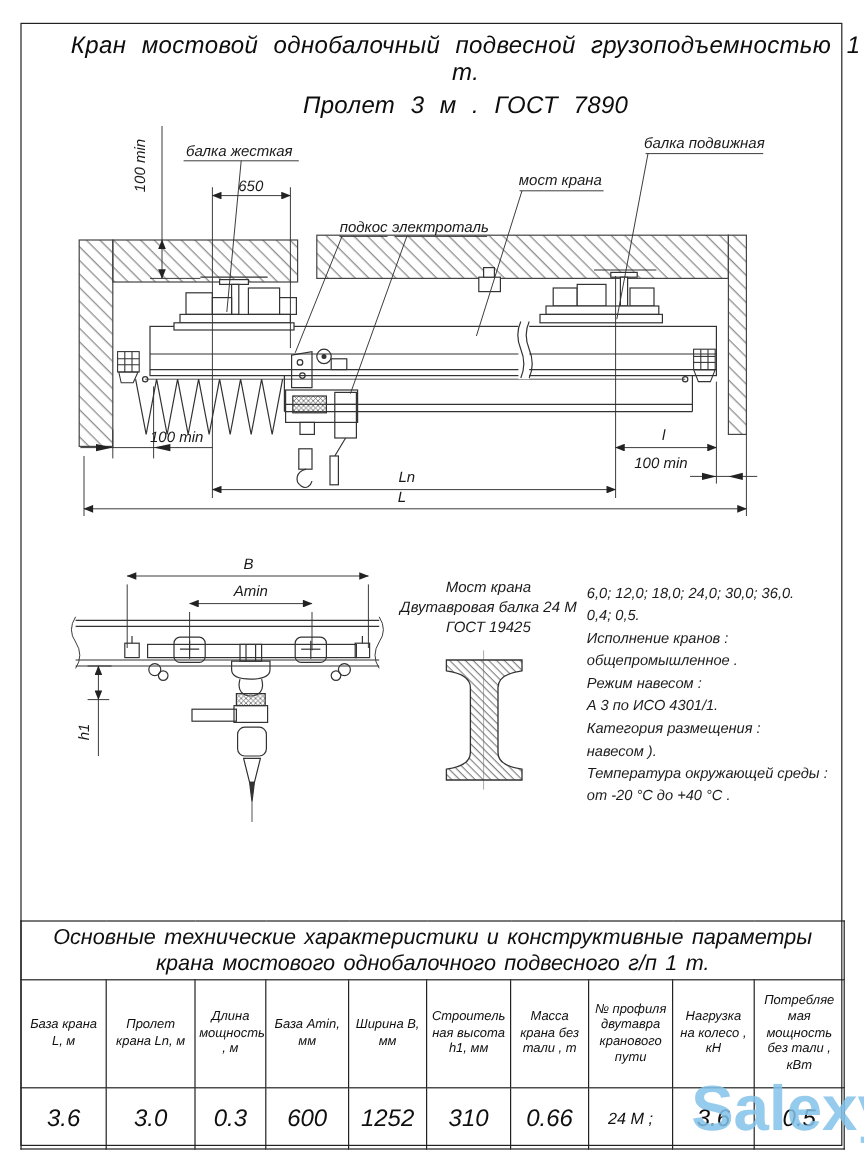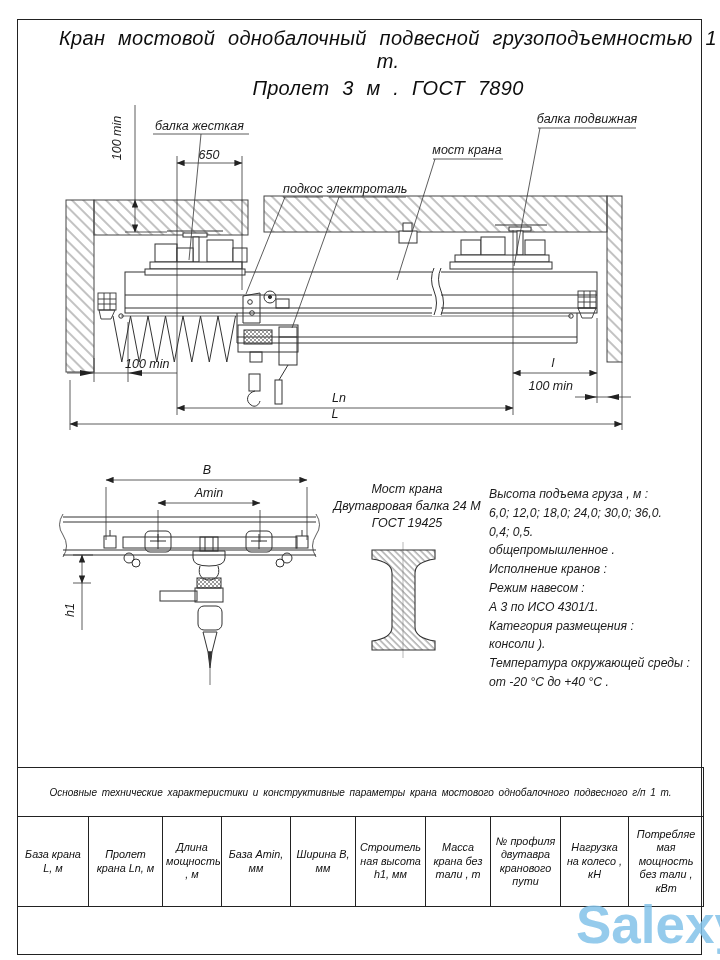--- a/index.html
+++ b/index.html
@@ -9,21 +9,21 @@
   .title{position:absolute;left:17px;top:27px;width:686px;text-align:center;font-style:italic;
          font-size:20px;letter-spacing:.3px;word-spacing:7px;color:#0d0d0d;padding-left:28px;}
   .title .t2{margin-top:4px;}
   svg.drawing{position:absolute;left:17px;top:90px;}
   svg.drawing text{font-family:"Liberation Sans",sans-serif;font-style:italic;fill:#1a1a1a;font-size:12.5px;}
   .specs{position:absolute;left:489px;top:485px;width:212px;font-style:italic;font-size:12.2px;
          line-height:18.8px;color:#1c1c1c;}
   table.tbl{position:absolute;left:17px;top:767px;width:686px;border-collapse:collapse;table-layout:fixed;}
   table.tbl td{border:1px solid #222;font-style:italic;text-align:center;vertical-align:middle;color:#0f0f0f;
                overflow:hidden;padding:0;}
-  tr.sect td{font-size:10px;height:48px;padding:0 8px;word-spacing:2px;}
+  tr.sect td{font-size:18px;height:48px;padding:0 8px;word-spacing:2px;}
   tr.head td{font-size:10.8px;line-height:13.5px;height:87px;padding:1px 3px;}
   tr.vals td{font-size:20px;height:50px;}
   tr.vals td.small{font-size:13.5px;}
   .watermark{position:absolute;left:576px;top:894px;font-size:53px;font-weight:700;
              color:rgba(130,194,233,0.85);white-space:nowrap;}
 </style>
 </head>
 <body>
 
 <div class="page">
@@ -254,29 +254,28 @@
     </g>
 
     <g text-anchor="middle" font-size="11.5">
       <text x="390" y="403">Мост крана</text>
       <text x="390" y="420">Двутавровая балка 24 М</text>
       <text x="390" y="437">ГОСТ 19425</text>
     </g>
   </svg>
 
   <div class="specs">
-    <div>Высота подъема груза , м :</div>
     <div>6,0; 12,0; 18,0; 24,0; 30,0; 36,0.</div>
     <div>0,4; 0,5.</div>
+    <div>Исполнение кранов :</div>
     <div>общепромышленное .</div>
-    <div>Исполнение кранов :</div>
     <div>Режим навесом :</div>
     <div>А 3 по ИСО 4301/1.</div>
     <div>Категория размещения :</div>
-    <div>консоли ).</div>
+    <div>навесом ).</div>
     <div>Температура окружающей среды :</div>
     <div>от -20 °С до +40 °С .</div>
   </div>
 
   <table class="tbl">
     <colgroup>
       <col style="width:71px">
         <col style="width:74px">
         <col style="width:59px">
         <col style="width:69px">
@@ -296,17 +295,29 @@
       <td>Пролет крана Ln, м</td>
       <td>Длина мощность , м</td>
       <td>База Amin,  мм</td>
       <td>Ширина В,  мм</td>
       <td>Строитель ная высота h1, мм</td>
       <td>Масса крана без тали , т</td>
       <td>№ профиля двутавра кранового пути</td>
       <td>Нагрузка на колесо , кН</td>
       <td>Потребляе мая мощность без тали , кВт</td>
     </tr>
+    <tr class="vals">
+      <td>3.6</td>
+      <td>3.0</td>
+      <td>0.3</td>
+      <td>600</td>
+      <td>1252</td>
+      <td>310</td>
+      <td>0.66</td>
+      <td class="small">24 М ;</td>
+      <td>3.6</td>
+      <td>0.5</td>
+    </tr>
   </tbody>
     </table>
 
   <div class="watermark">Salexy</div>
 </div>
 
 </body></html>

